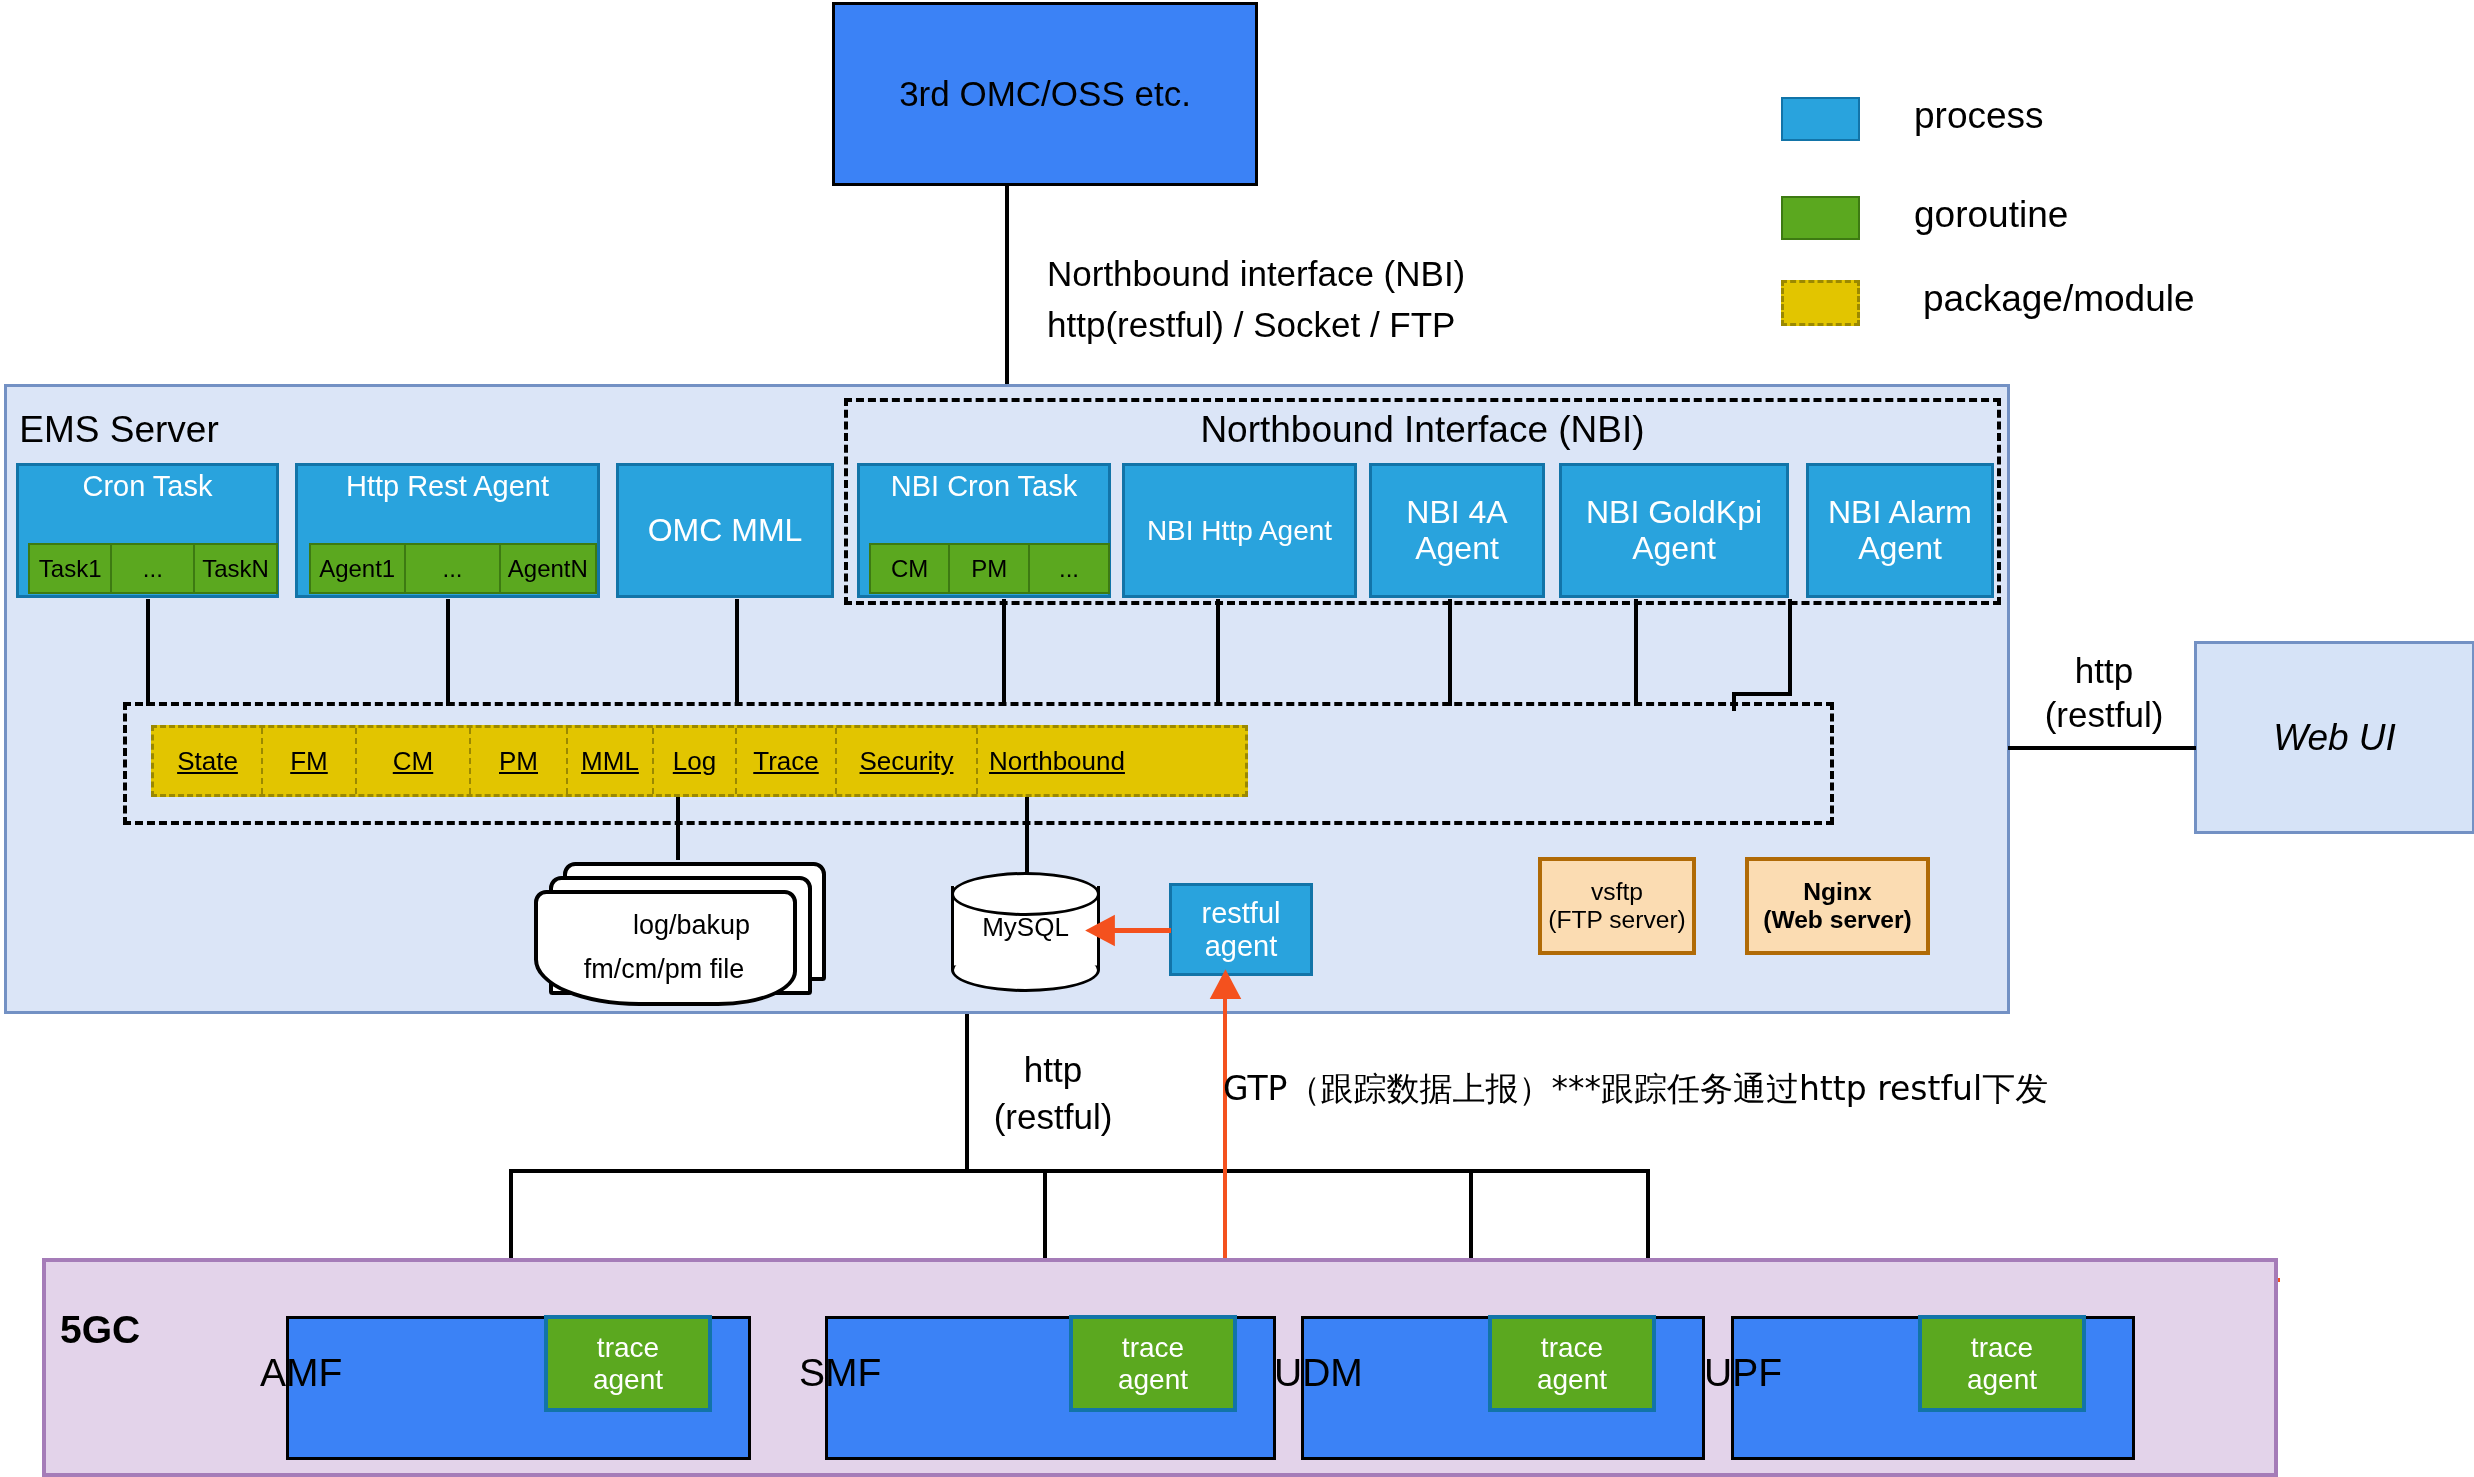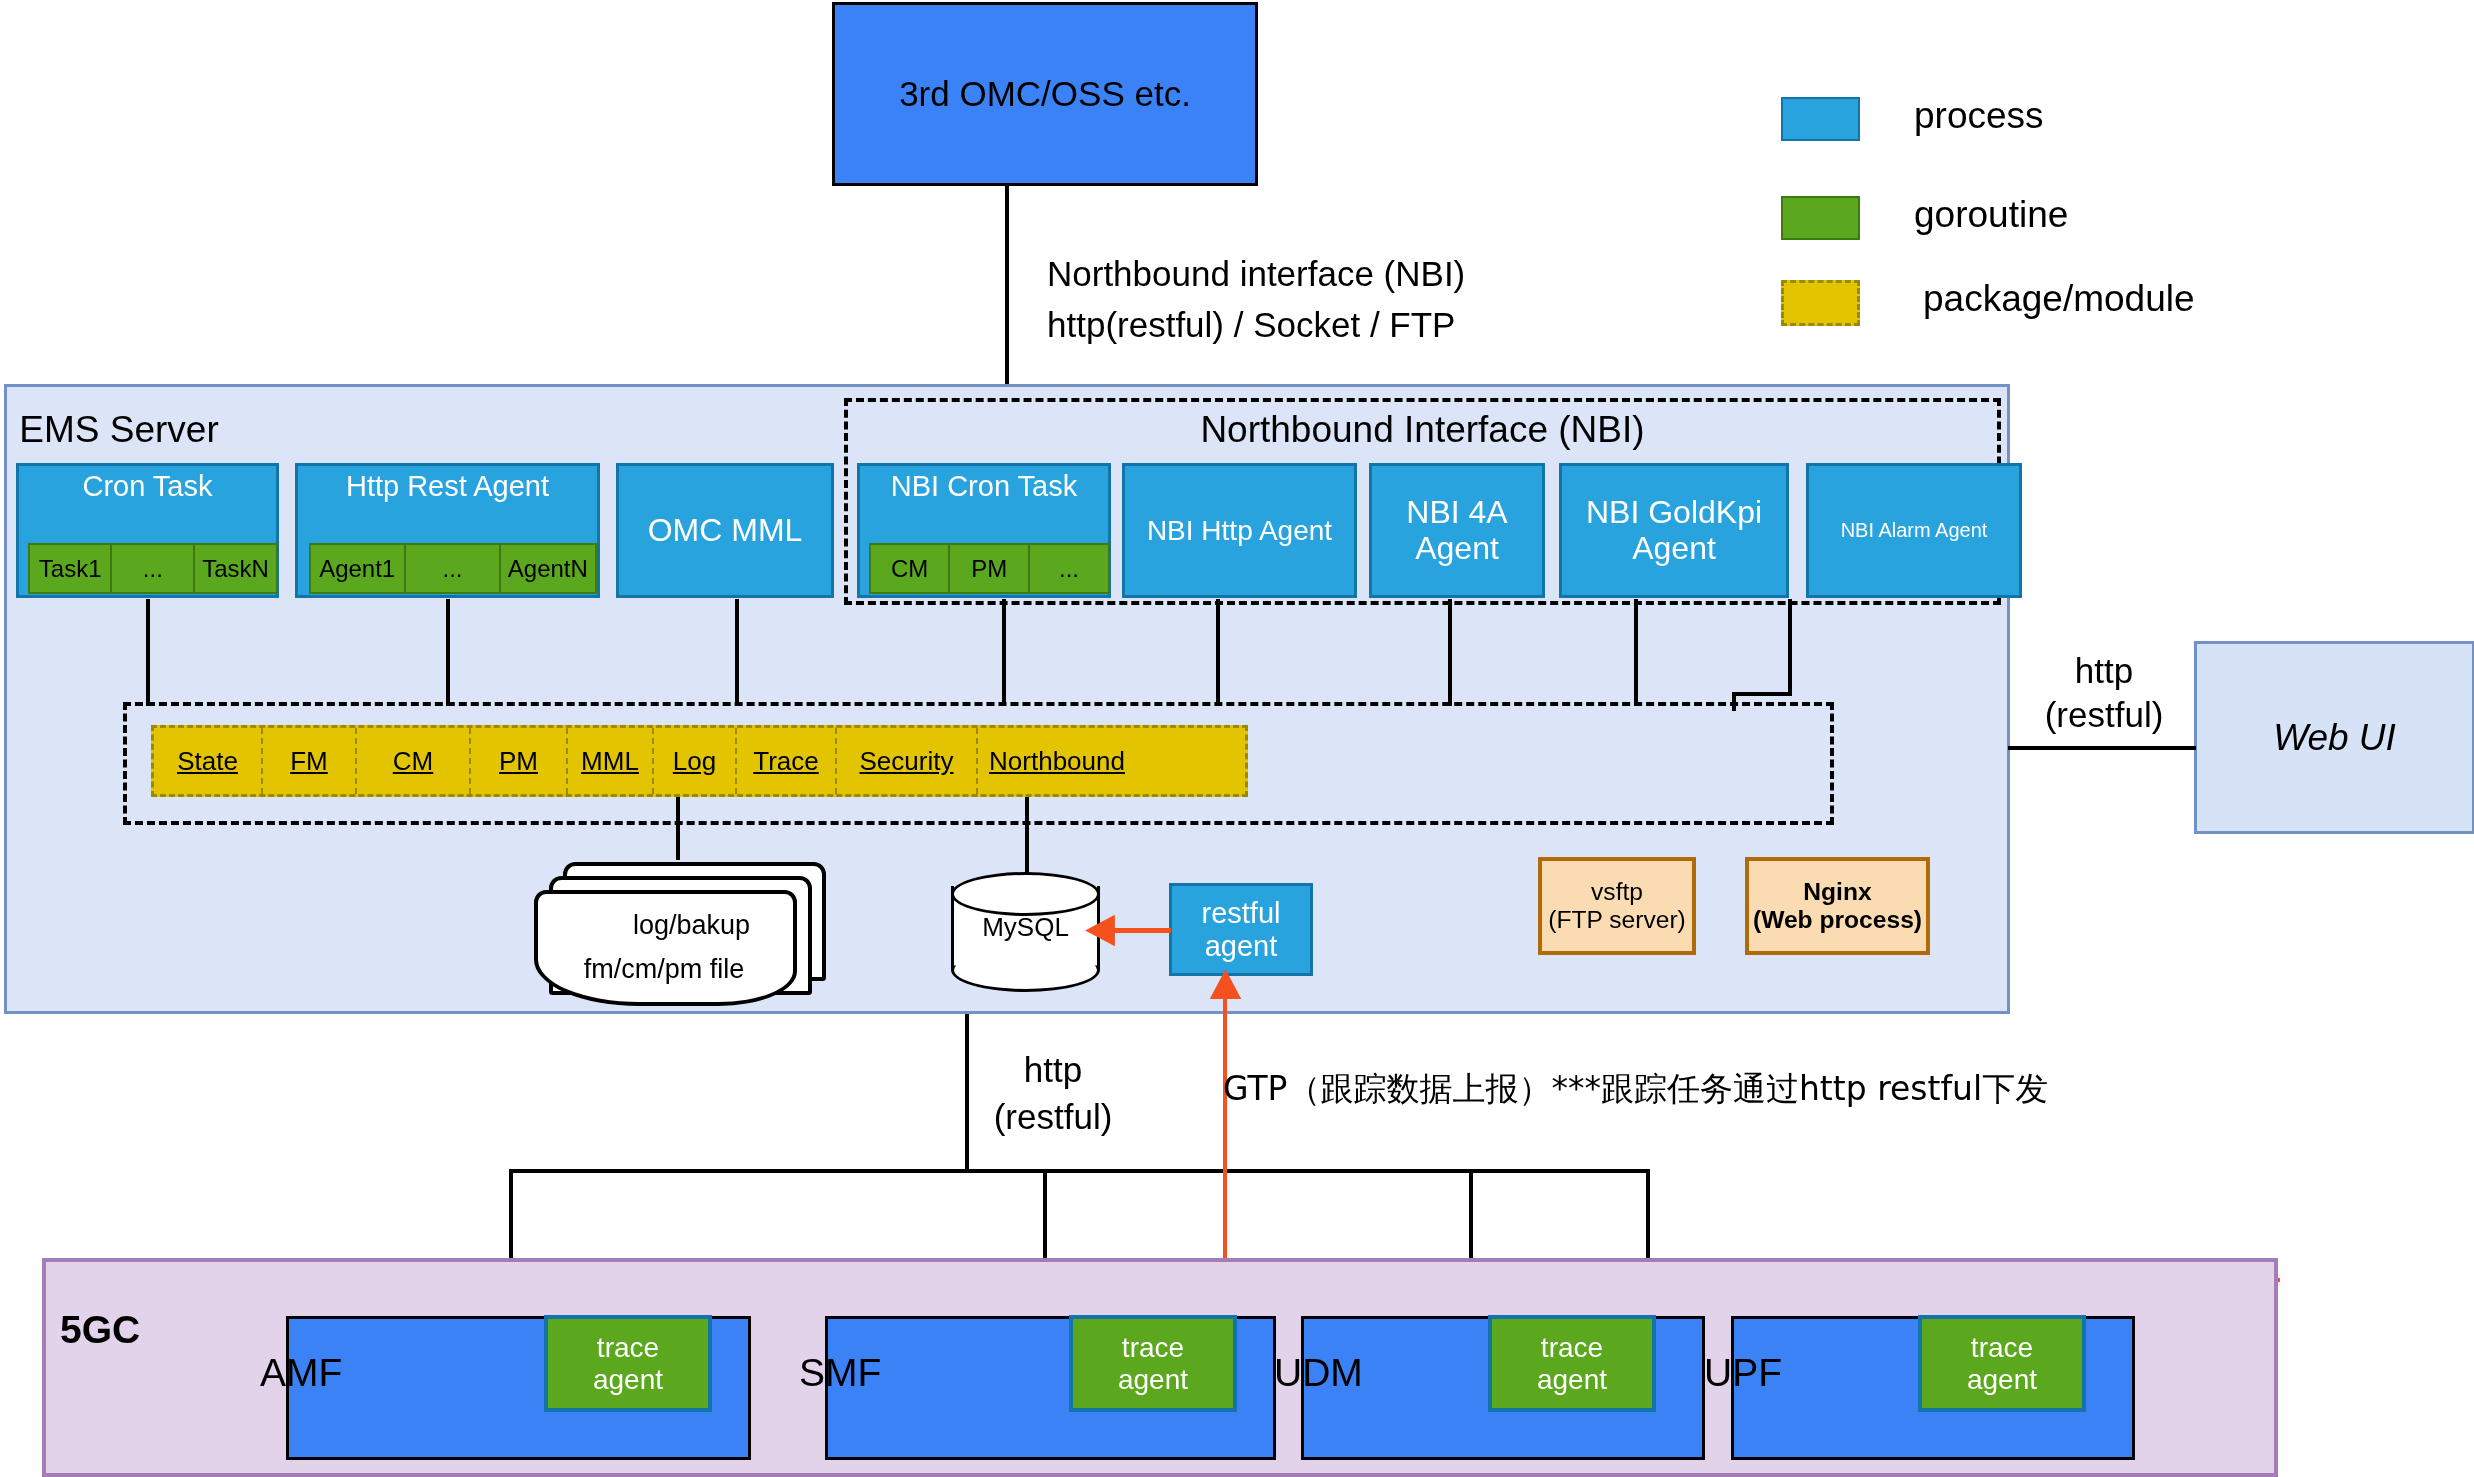--- a/index.html
+++ b/index.html
@@ -127,21 +127,21 @@
 </div>
 
 <div class="abs proc ctr" style="left:1369px;top:463px;width:176px;height:135px;font-size:32px;padding:0 7px;">
   <span>NBI 4A Agent</span>
 </div>
 
 <div class="abs proc ctr" style="left:1559px;top:463px;width:230px;height:135px;font-size:32px;padding:0 5.3px;">
   <span>NBI GoldKpi Agent</span>
 </div>
 
-<div class="abs proc ctr" style="left:1806px;top:463px;width:216px;height:135px;font-size:20px;padding:0 5.3px;">
+<div class="abs proc ctr" style="left:1806px;top:463px;width:188px;height:135px;font-size:32px;padding:0 5.3px;">
   <span>NBI Alarm Agent</span>
 </div>
 
 <div class="abs vline" style="left:146px;top:599px;height:107px;"></div>
 <div class="abs vline" style="left:446px;top:599px;height:107px;"></div>
 <div class="abs vline" style="left:735px;top:599px;height:107px;"></div>
 <div class="abs vline" style="left:1002px;top:599px;height:107px;"></div>
 <div class="abs vline" style="left:1216px;top:599px;height:107px;"></div>
 <div class="abs vline" style="left:1448px;top:599px;height:107px;"></div>
 <div class="abs vline" style="left:1634px;top:599px;height:107px;"></div>
@@ -190,21 +190,21 @@
   <polygon points="0,20 34,2 34,38" fill="#f4511e"></polygon>
 </svg>
 
 <div class="abs orangebox ctr" style="left:1538px;top:857px;width:158px;height:98px;font-size:24.6px;">
   <span>
     <span>vsftp</span><br><span>(FTP server)</span>
   </span>
 </div>
 <div class="abs orangebox ctr" style="left:1745px;top:857px;width:185px;height:98px;font-size:24.6px;font-weight:bold;">
   <span>
-    <span>Nginx</span><br><span>(Web process)</span>
+    <span>Nginx</span><br><span>(Web server)</span>
   </span>
 </div>
 
 <div class="abs panel-webui ctr" style="left:2194px;top:641px;width:281px;height:193px;font-size:37px;">
   <span>Web UI</span>
 </div>
 <div class="abs hline" style="left:2008px;top:746px;width:188px;"></div>
 <div class="abs txt ctr" style="left:2018px;top:651px;width:172px;font-size:35px;">http</div>
 <div class="abs txt ctr" style="left:2018px;top:695px;width:172px;font-size:35px;">(restful)</div>
 

